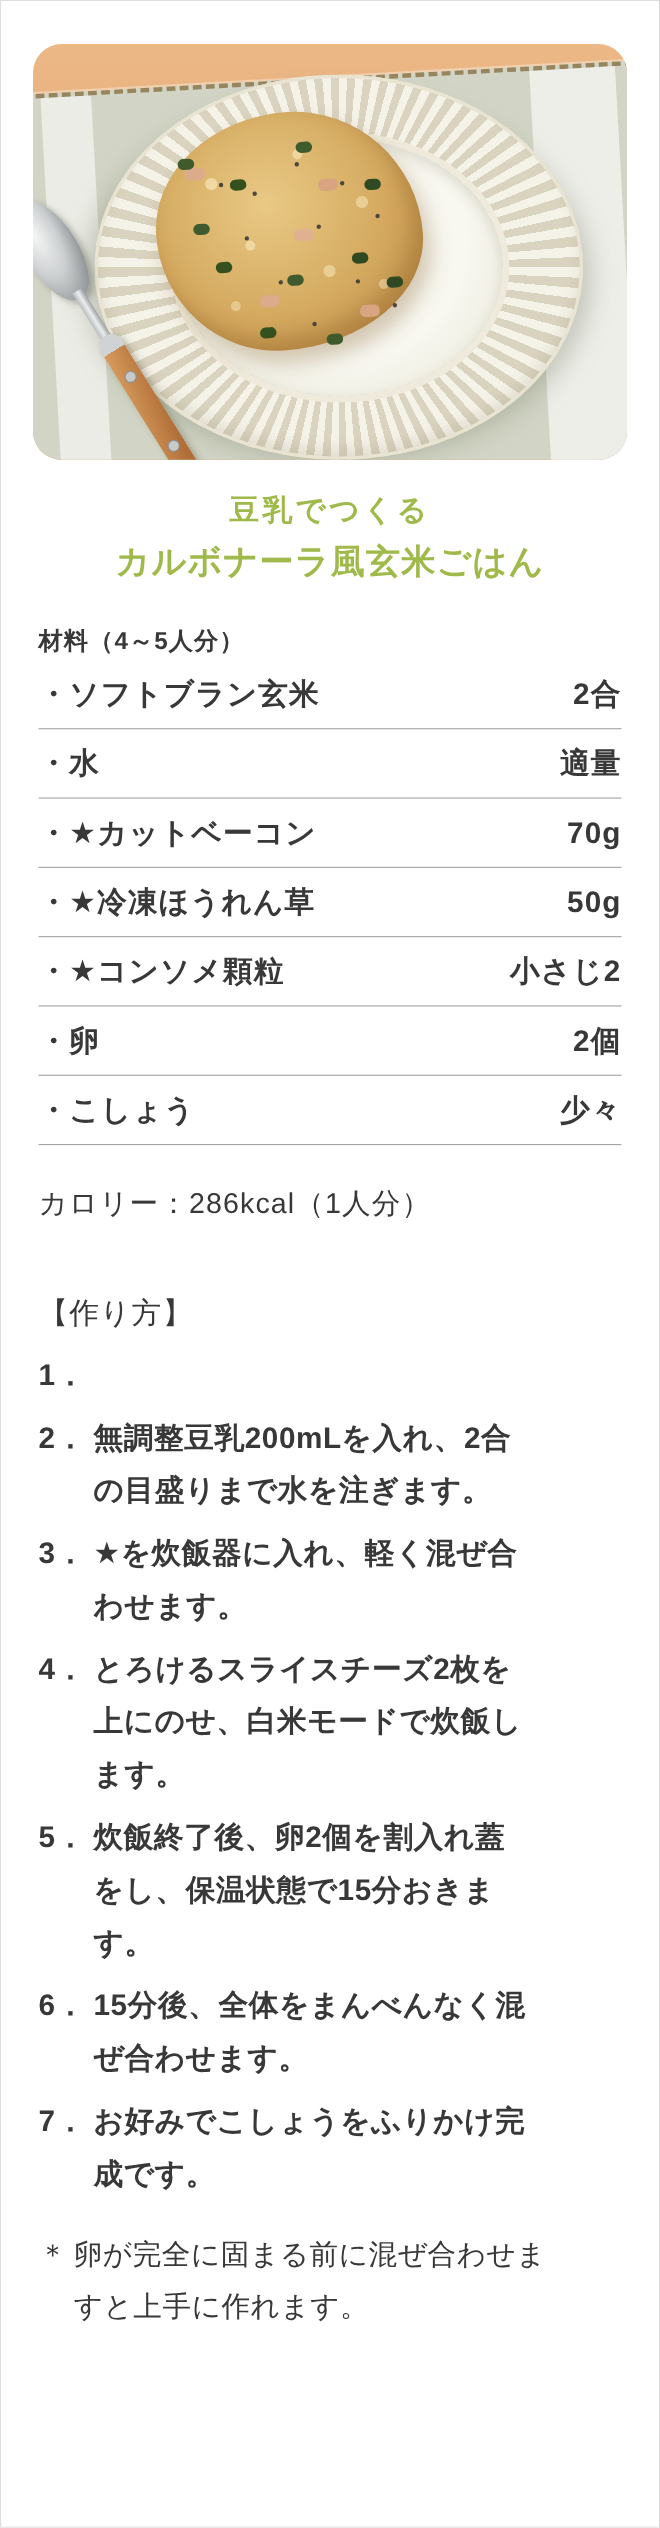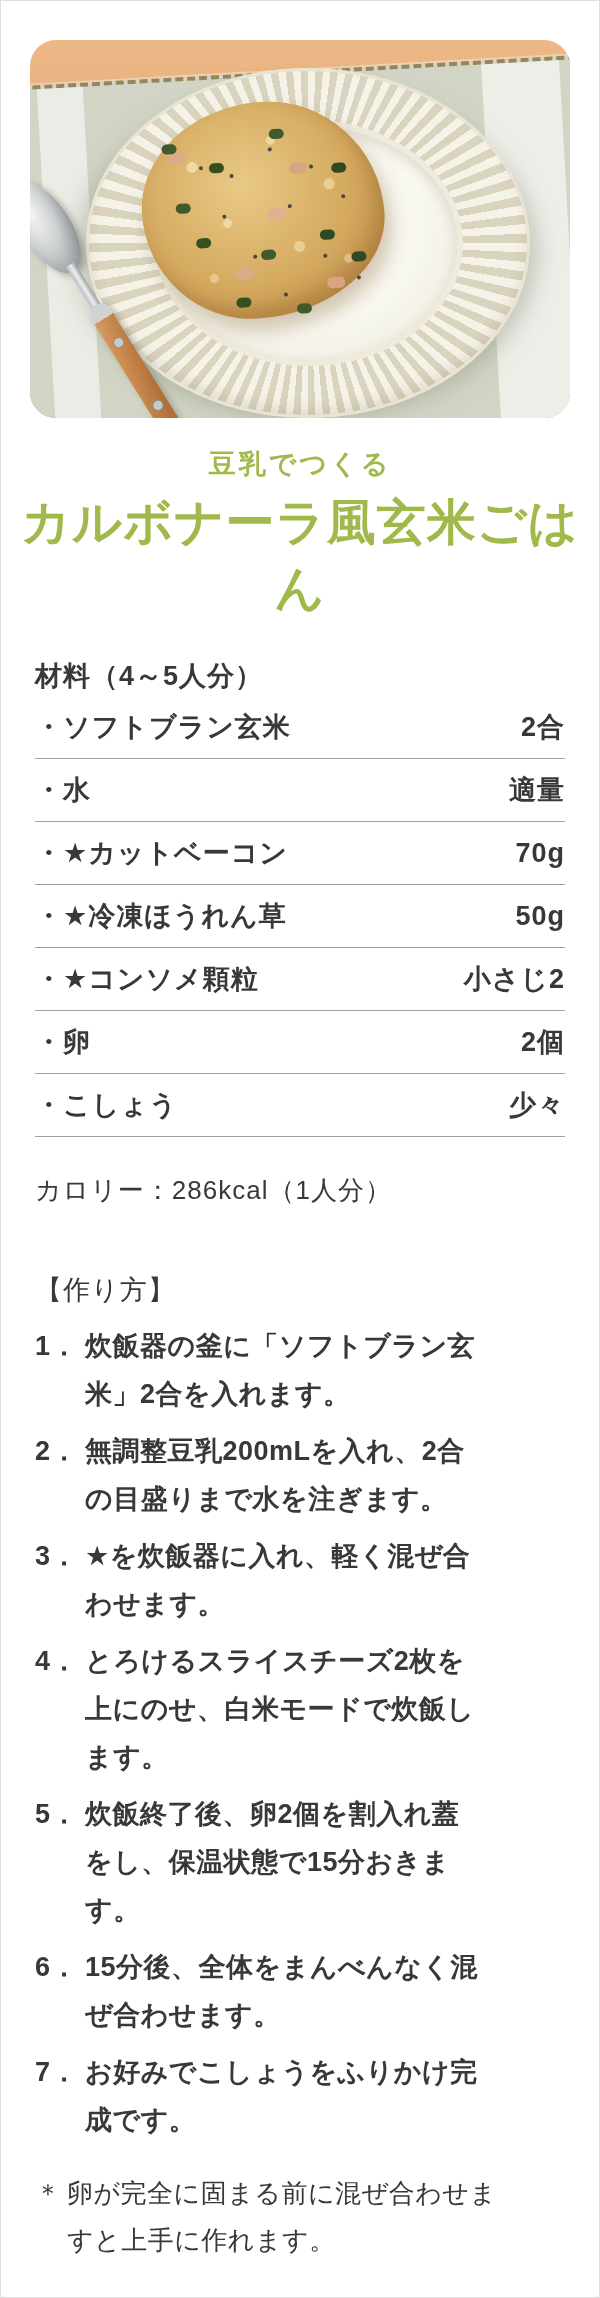--- a/index.html
+++ b/index.html
@@ -120,29 +120,29 @@
     margin-top:28px;
     text-align:center;
     font-size:27px;
     font-weight:700;
     letter-spacing:3px;
     color:#a0b94b;
   }
   .title{
     margin-top:8px;
     text-align:center;
-    font-size:49px;
+    font-size:31px;
     font-weight:700;
     letter-spacing:1px;
     color:#a0b94b;
   }
   .content{padding:0 35px;}
   .ing-heading{
     margin-top:36px;
-    font-size:27px;
+    font-size:22px;
     font-weight:700;
     letter-spacing:1px;
   }
   .ing-table{margin-top:2px;}
   .ing-row{
     display:flex;justify-content:space-between;align-items:center;
     height:62px;
     border-bottom:1px solid #a3a3a3;
     font-size:27px;font-weight:700;letter-spacing:1px;
   }
@@ -238,21 +238,20 @@
       <span class="ing-amount">少々</span>
     </div>
   </div>
 
   <div class="calorie">カロリー：286kcal（1人分）</div>
 
   <div class="howto-heading">【作り方】</div>
   <div class="steps">
     <div class="step">
       <span class="step-num">1．</span>
-      <span class="step-text">炊飯器の釜に「ソフトブラン玄米」2合を入れます。</span>
     </div>
     <div class="step">
       <span class="step-num">2．</span>
       <span class="step-text">無調整豆乳200mLを入れ、2合の目盛りまで水を注ぎます。</span>
     </div>
     <div class="step">
       <span class="step-num">3．</span>
       <span class="step-text">★を炊飯器に入れ、軽く混ぜ合わせます。</span>
     </div>
     <div class="step">

